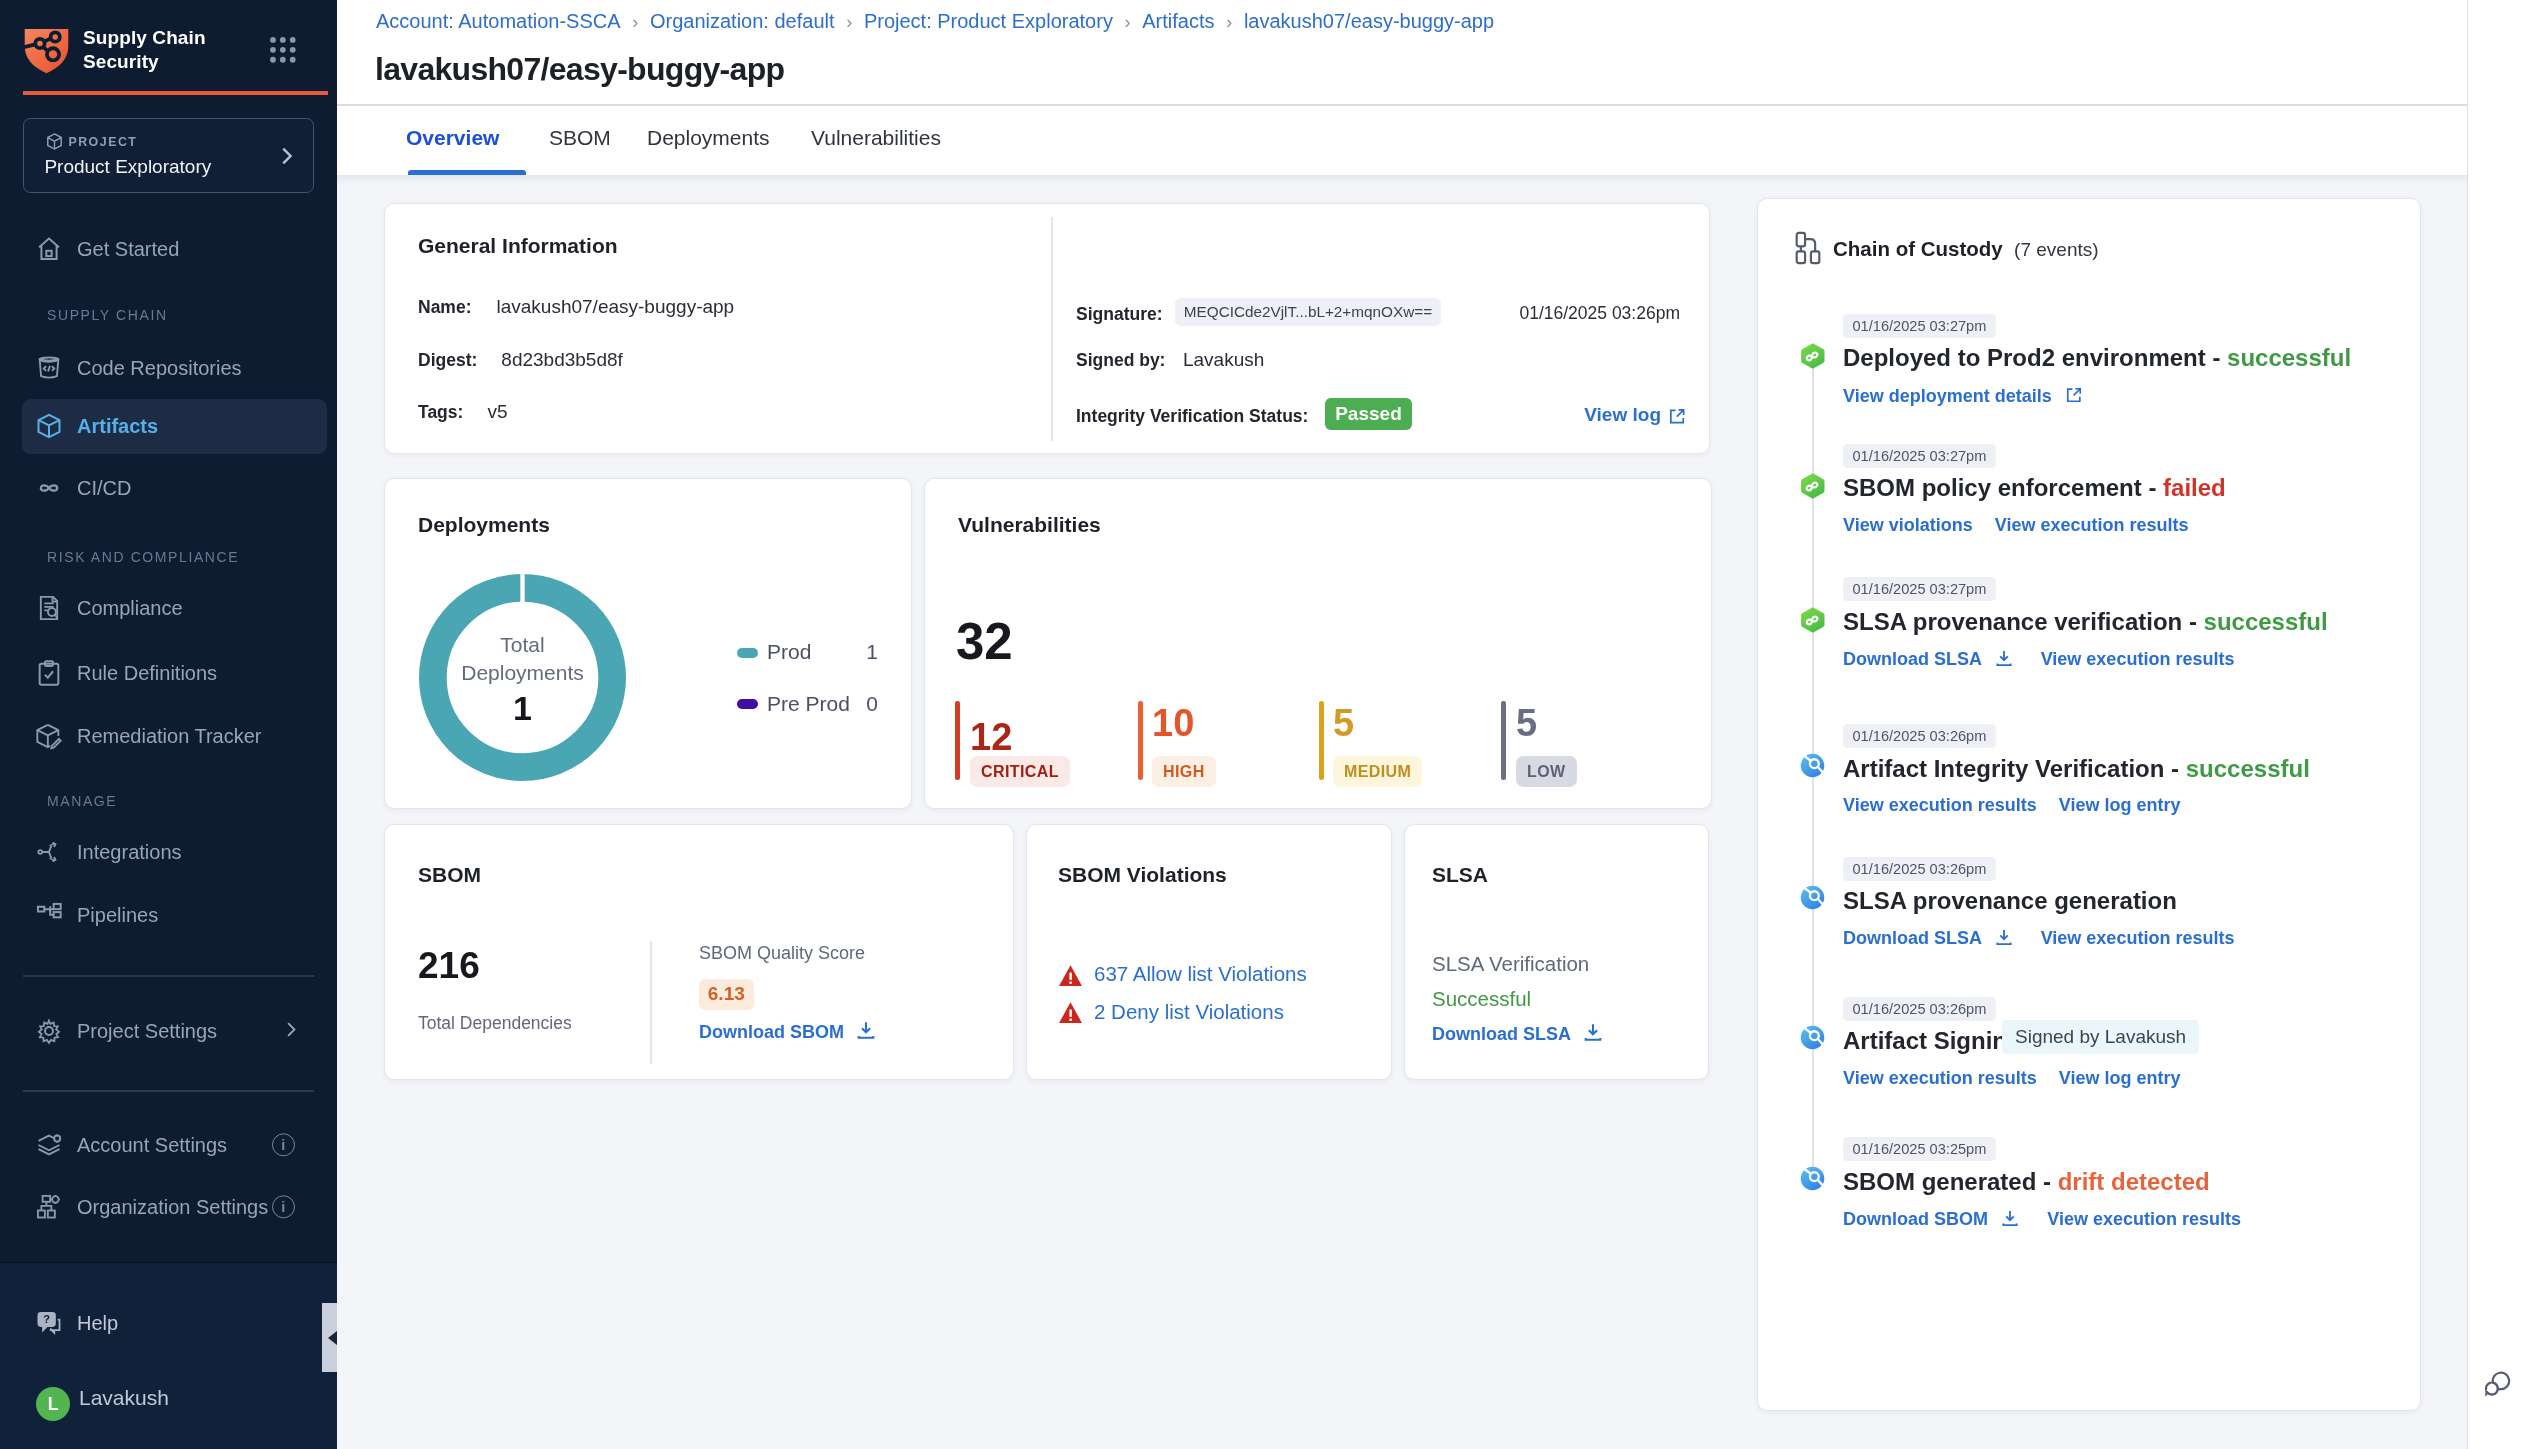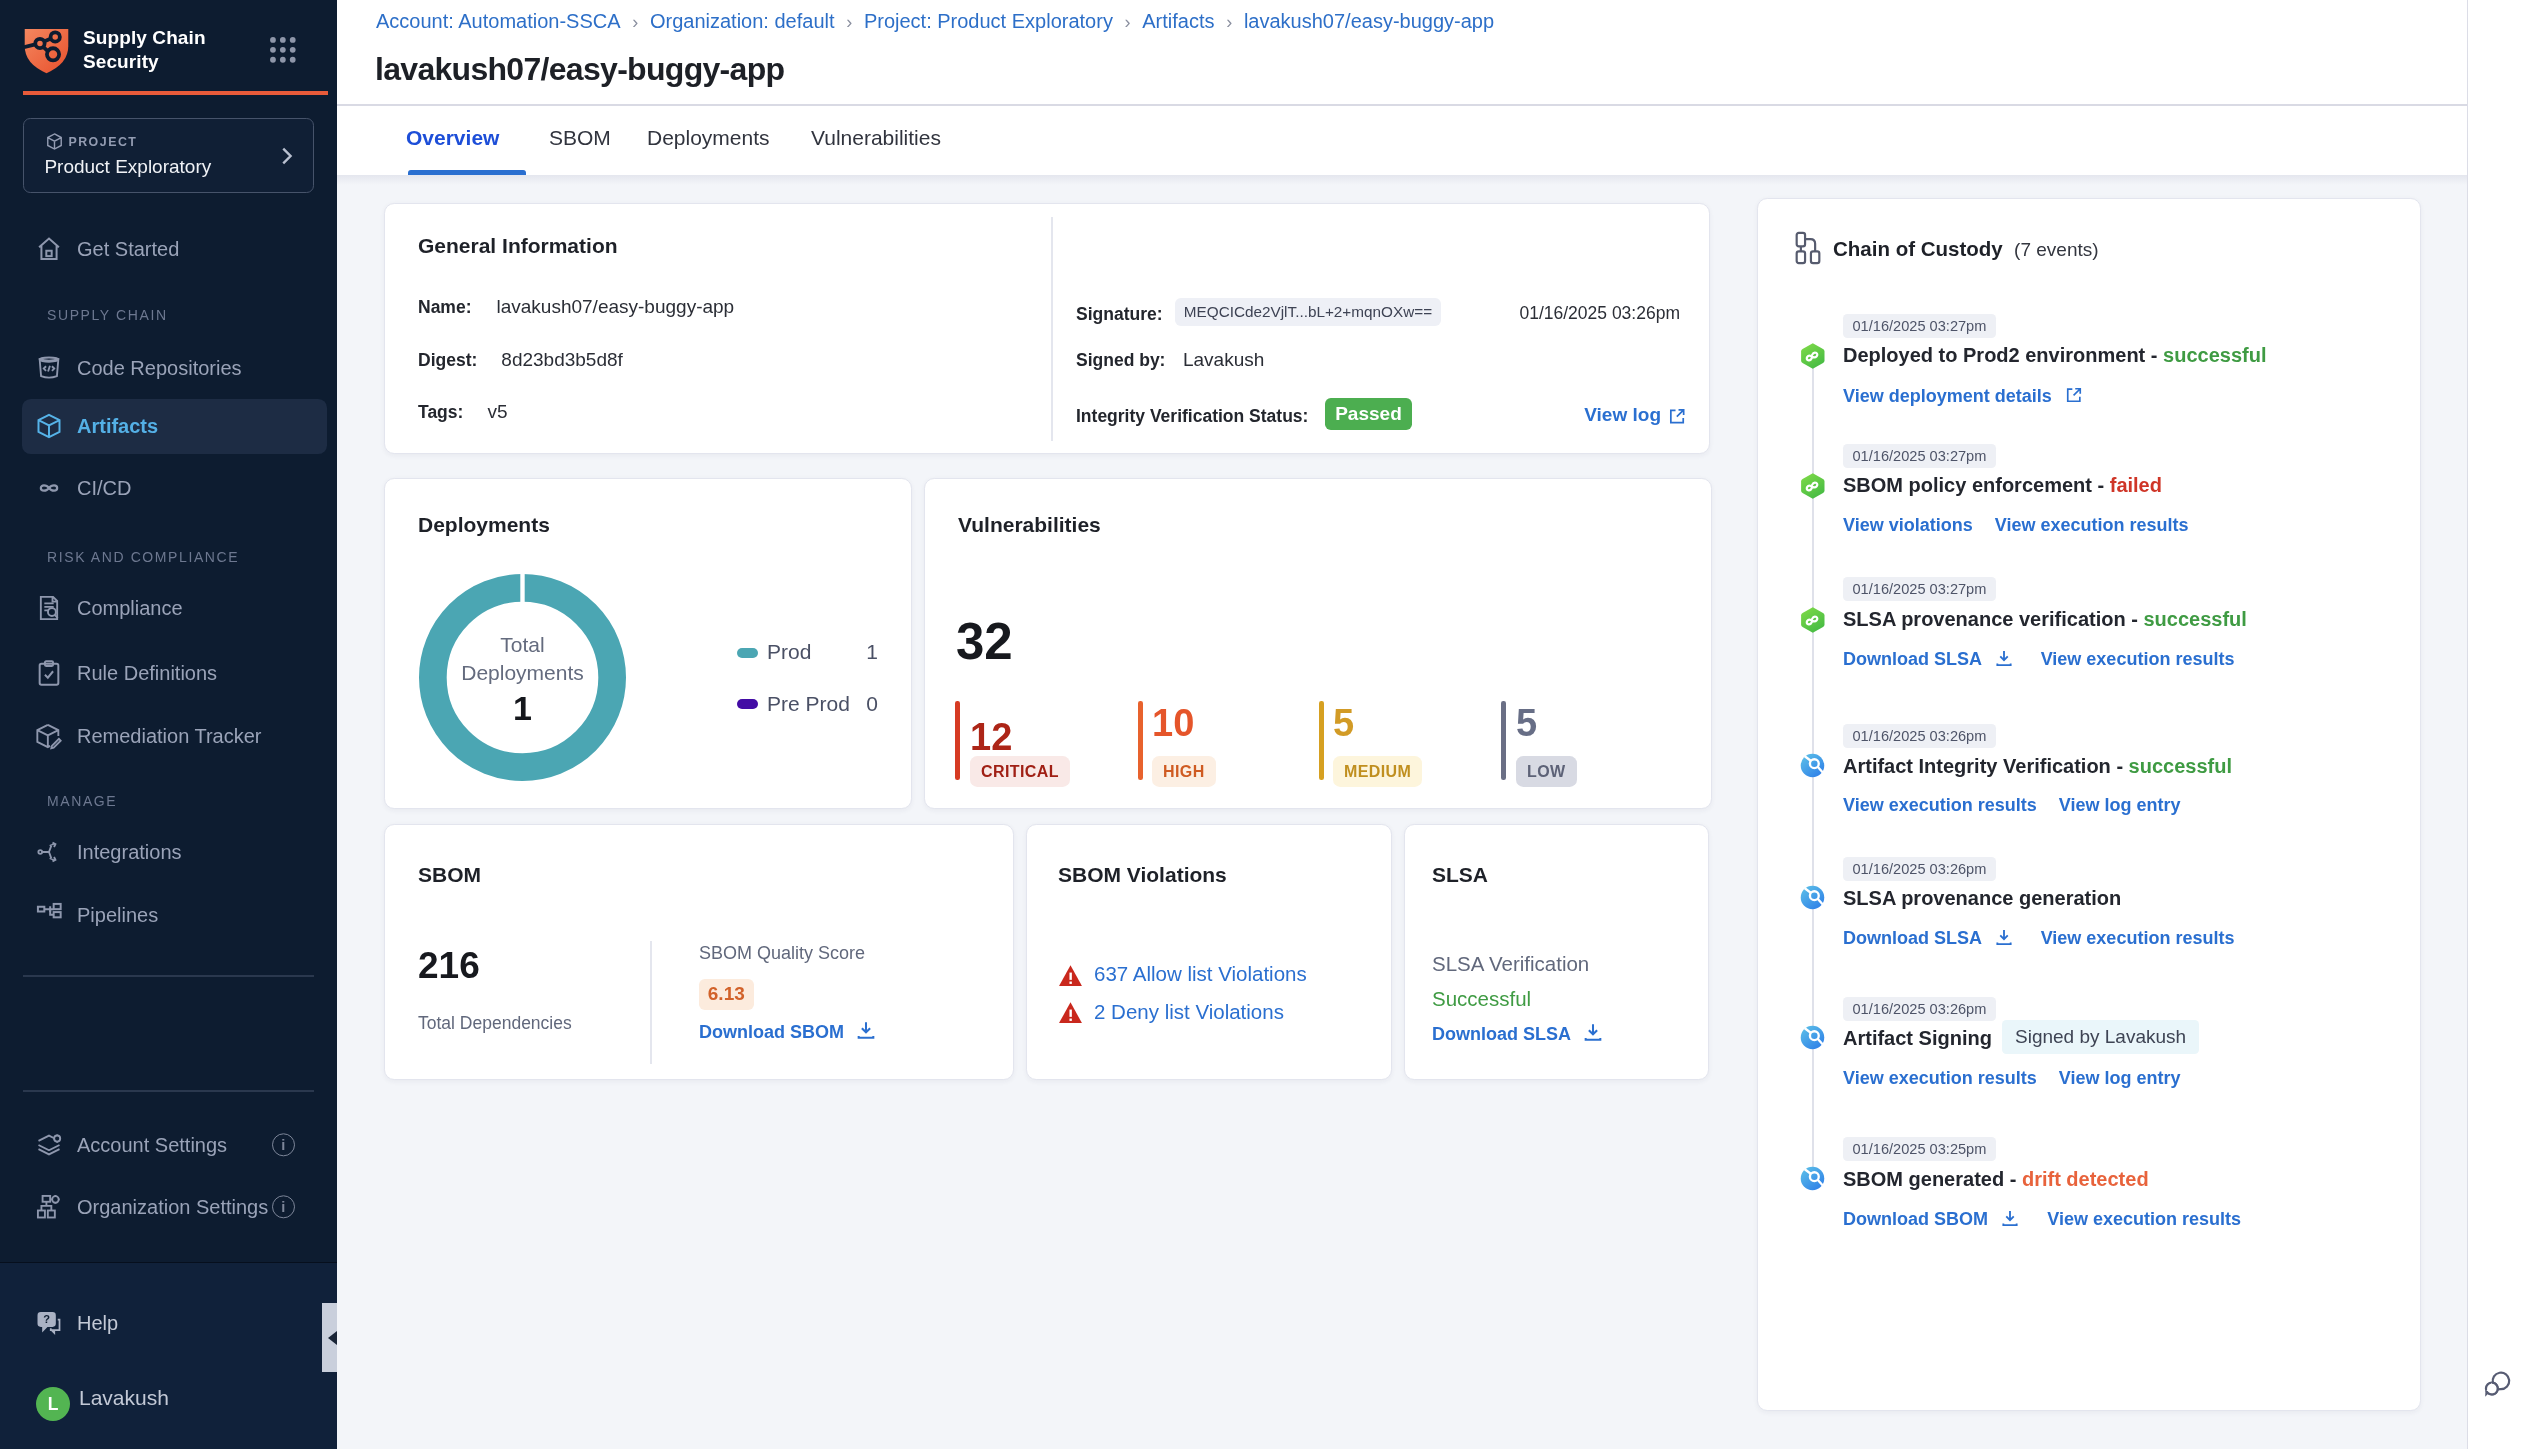--- a/index.html
+++ b/index.html
@@ -29,21 +29,21 @@
 
 
 .glabel { font-weight:bold; color:#23262d; font-size:17.5px; }
 .gval { color:#2b2e36; font-size:19px; }
 .gray { color:#61687c; }
 .chip { background:#eef0f6; border-radius:5.8px; color:#3e4354; }
 .statnum { font-weight:bold; font-size:38px; }
 .statbadge { display:inline-block; font-weight:bold; font-size:16px; border-radius:7.3px; padding:6.6px 11px; letter-spacing:0.4px;margin-top:8px; }
 .vbar { position:absolute; width:5.1px; height:79px; border-radius:2.2px; }
 .ts { position:absolute; left:85px; background:#eef0f5; border-radius:4.4px; color:#4e5468; font-size:14.6px; padding:3.7px 9.5px; }
-.evtitle { position:absolute; left:85px; font-size:20px; color:#23262e; font-weight:bold; }
+.evtitle { position:absolute; left:85px; font-size:24px; color:#23262e; font-weight:bold; }
 .evlinks { position:absolute; left:85px; font-size:18px; font-weight:bold; color:#2a6fd0; }
 .evlinks span.gap { display:inline-block; width:22px; }
 .dlico { display:inline-block; vertical-align:-2.9px; margin-left:7.3px; }
 
 
 #header { position:absolute; left:337px; top:0; width:2188px; height:175px; background:#fff; }
 #hdrRule { position:absolute; left:0; top:104px; width:2130px; height:1.5px; background:#d9dae4; }
 #crumbs { position:absolute; left:39px; top:10.2px; font-size:20px; color:#6b7183; }
 #crumbs a { color:#2d6fc8; text-decoration:none; }
 #crumbs .sep { color:#8b90a0; padding:0 11.7px; font-size:18px; }
@@ -194,20 +194,30 @@
     <div class="navitem" style="top:826px">
       <svg class="ico" viewBox="0 0 24 24" fill="none" stroke="#8e97ad" stroke-width="1.6">
           <path d="M6 12 L12 12 M14 6.5 L12 12 M14 17.5 L12 12"></path>
           <path d="M12.5 6.5 L16.5 5 M12.5 17.5 L16.5 19" stroke-width="1.2"></path>
           <circle cx="4.5" cy="12" r="1.6"></circle>
           <path d="M15 4 L17.5 5.2 L16.3 7.7 M15 20 L17.5 18.8 L16.3 16.3"></path>
         </svg>
       <div class="lbl">Integrations</div>
     </div>
     <div class="seldiv" style="top:975px"></div>
+    <div class="navitem" style="top:1005px">
+      <svg class="ico" viewBox="0 0 24 24" fill="none" stroke="#8e97ad" stroke-width="1.7">
+          <circle cx="12" cy="12" r="3.4"></circle>
+          <path d="M12 2.8 L13.3 5.9 L16.4 4.7 L16.9 8 L20.2 8.2 L18.7 11.2 L21.4 13.2 L18.9 15.4 L20.5 18.3 L17.2 18.8 L17 22.1 L13.9 20.9 L12 23.6 L10.1 20.9 L7 22.1 L6.8 18.8 L3.5 18.3 L5.1 15.4 L2.6 13.2 L5.3 11.2 L3.8 8.2 L7.1 8 L7.6 4.7 L10.7 5.9 Z" transform="scale(0.92) translate(1,0.5)"></path>
+        </svg>
+      <div class="lbl">Project Settings</div>
+      <svg class="abs" style="right:37px;top:14.6px" width="19" height="19" viewBox="0 0 24 24" fill="none" stroke="#9aa3b8" stroke-width="2.4">
+          <path d="M9 4 L17 12 L9 20"></path>
+        </svg>
+    </div>
     <div class="seldiv" style="top:1090px"></div>
     <div class="navitem" style="top:1119px">
       <svg class="ico" viewBox="0 0 24 24" fill="none" stroke="#8e97ad" stroke-width="1.6">
           <path d="M3 12 L12 16.5 L21 12 M3 15.5 L12 20 L21 15.5"></path>
           <path d="M3 8.5 L12 4 L16 6"></path>
           <circle cx="19" cy="6.5" r="2.6"></circle>
           <path d="M19 3 L19 4 M19 9 L19 10 M15.7 6.5 L16.7 6.5 M21.3 6.5 L22.3 6.5"></path>
         </svg>
       <div class="lbl">Account Settings</div>
       <div class="info-i">i</div>

